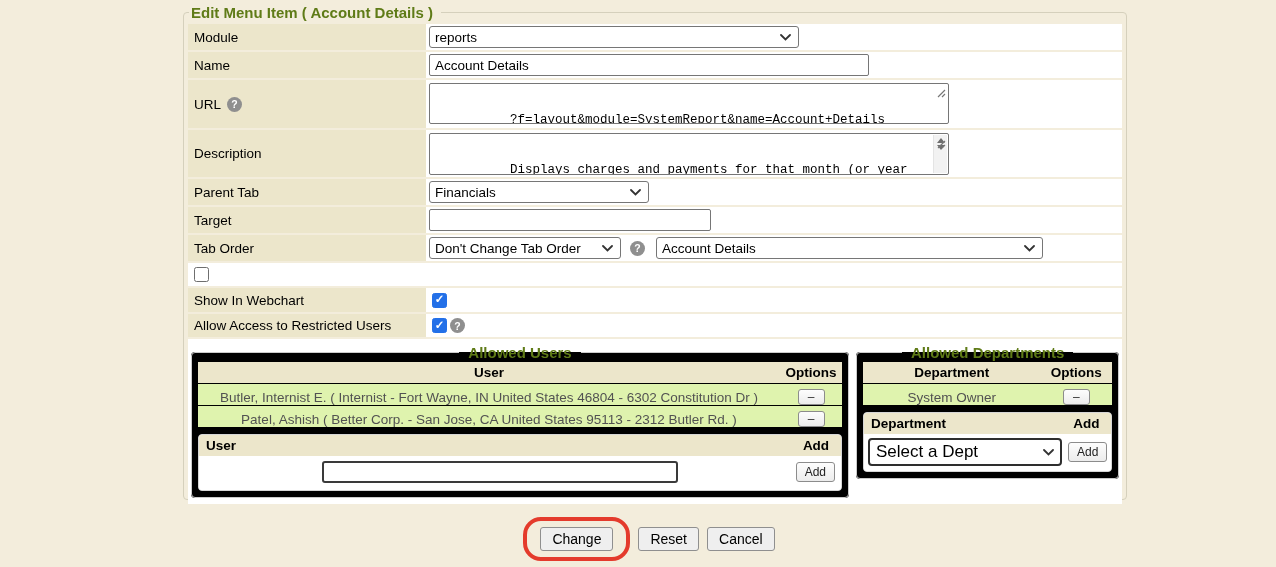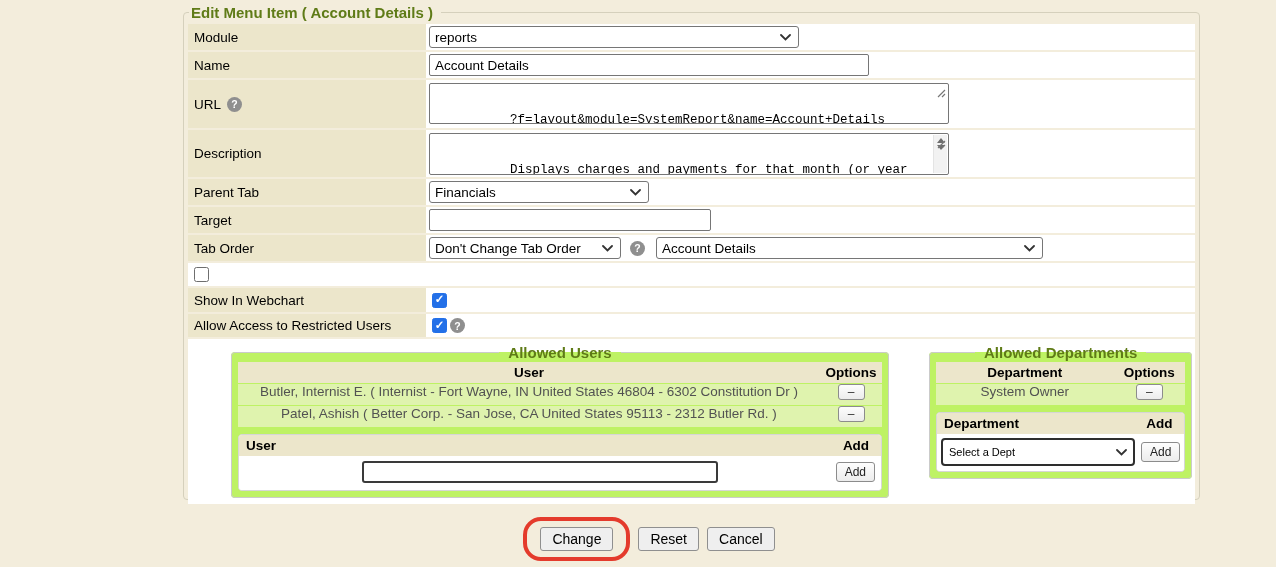--- a/index.html
+++ b/index.html
@@ -70,35 +70,34 @@
 
   .help {
     width:15px; height:15px; flex:0 0 15px; border-radius:50%;
     background:#8F8F8F; color:#fff; font-size:10.5px; font-weight:bold;
     display:inline-flex; align-items:center; justify-content:center; cursor:default;
   }
 
   
   .row.container { background:#fff; padding:5px 3px 6px 3px; align-items:flex-start; }
   fieldset.sub {
-    border:1px solid #CBCBCB; border-radius:4px; background:#bef264;
+    border:1px solid #CBCBCB; border-radius:4px; background:#000000;
     padding:1px 6px 6px 6px;
-    margin-left:40px;
   }
   fieldset.sub > legend {
     text-align:center; margin:0 auto; color:#5F7B17; font-weight:bold;
     font-size:15px; padding:0 9px; white-space:nowrap;
   }
   .users-fs { width:658px; }
   .depts-fs { width:248px; margin-left:7px; }
 
   .thead { display:flex; background:#ECE6CB; font-weight:bold; font-size:13.5px; height:21px; align-items:center; }
   .thead .c1 { flex:1; text-align:center; }
   .thead .c2 { width:62px; text-align:center; }
-  .grow { display:flex; background:#DFF3AE; min-height:21px; align-items:flex-start; margin-top:1px; font-size:13.5px; color:#525252; }
+  .grow { display:flex; background:#DFF3AE; min-height:21px; align-items:flex-end; margin-top:1px; font-size:13.5px; color:#525252; }
   .grow .c1 { flex:1; text-align:center; padding:0 2px; }
   .grow .c2 { width:62px; display:flex; justify-content:center; }
 
   .mbtn {
     width:27px; height:16px; background:linear-gradient(#FDFDFD,#ECECEC);
     border:1px solid #8C8C8C; border-radius:3px; color:#333;
     font-size:12px; line-height:1; display:flex; align-items:center; justify-content:center;
     cursor:default;
   }
   .addbox { border:1px solid #D6D6D6; border-radius:4px; margin-top:7px; overflow:hidden; background:#fff; }
@@ -111,21 +110,21 @@
     width:356px; height:22px; border:2px solid #3A3A3A; border-radius:3px;
     background:#fff; margin:0 auto; position:relative;
   }
   .abtn {
     font-size:12px; padding:2px 8px; background:linear-gradient(#FDFDFD,#ECECEC);
     border:1px solid #8C8C8C; border-radius:3px; color:#222; cursor:default;
   }
   .dsel {
     width:194px; height:23px; border:2px solid #2E2E2E; border-radius:4px;
     background:#fff; display:flex; align-items:center; justify-content:space-between;
-    padding:12px 6px; font-size:11px;
+    padding:12px 6px; font-size:17px;
   }
 
   
   .actions {
     position:absolute; top:517px; left:0; width:100%;
     display:flex; justify-content:center; align-items:center; gap:8px;
     padding-left:22px;
   }
   .red-annot { border:4px solid #E43B2C; border-radius:18px; padding:6px 13px; }
   .btn {

